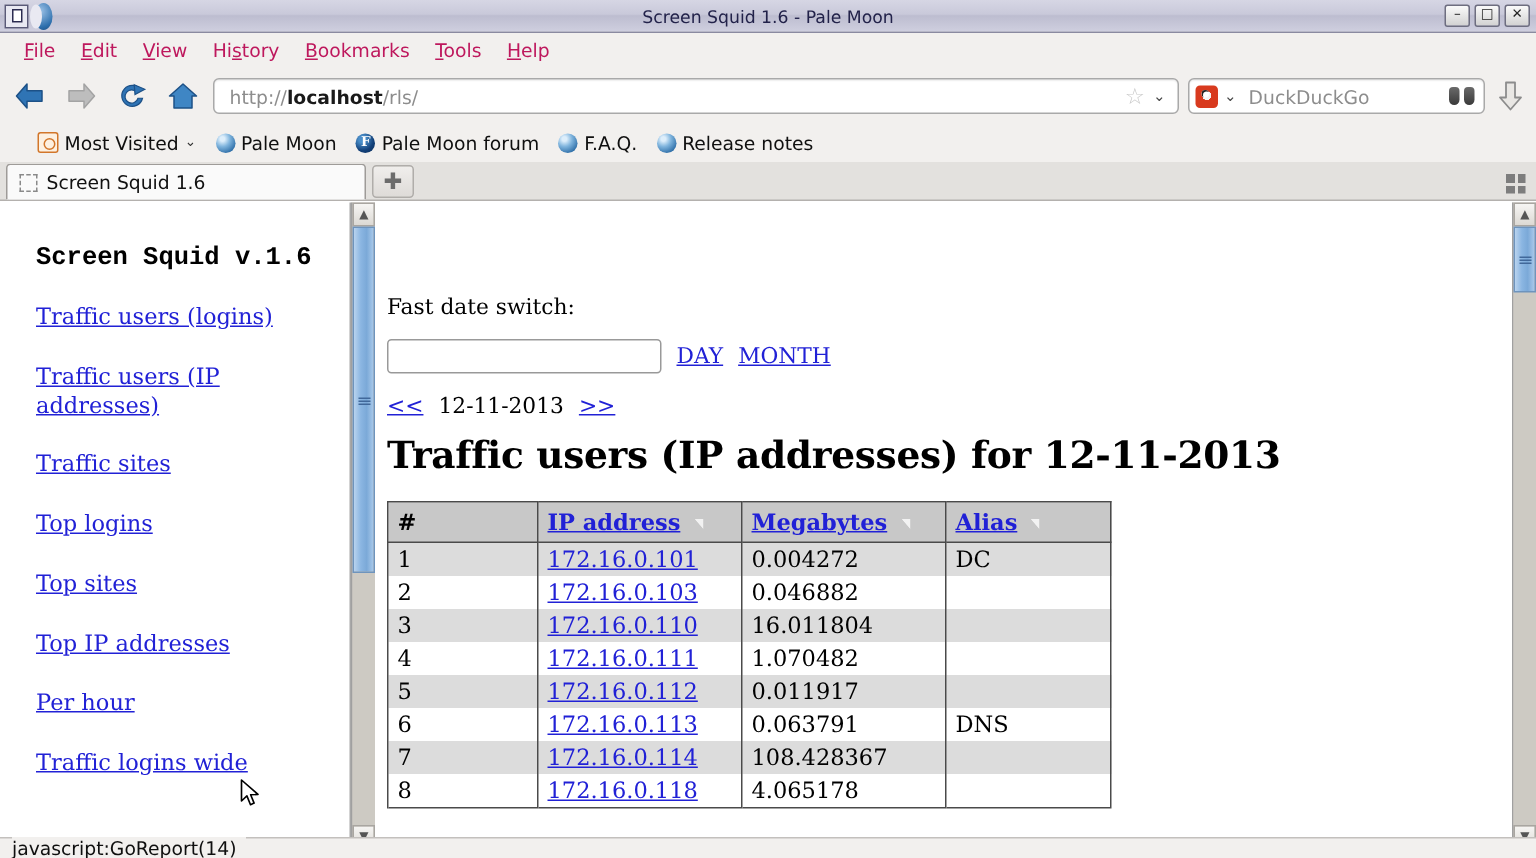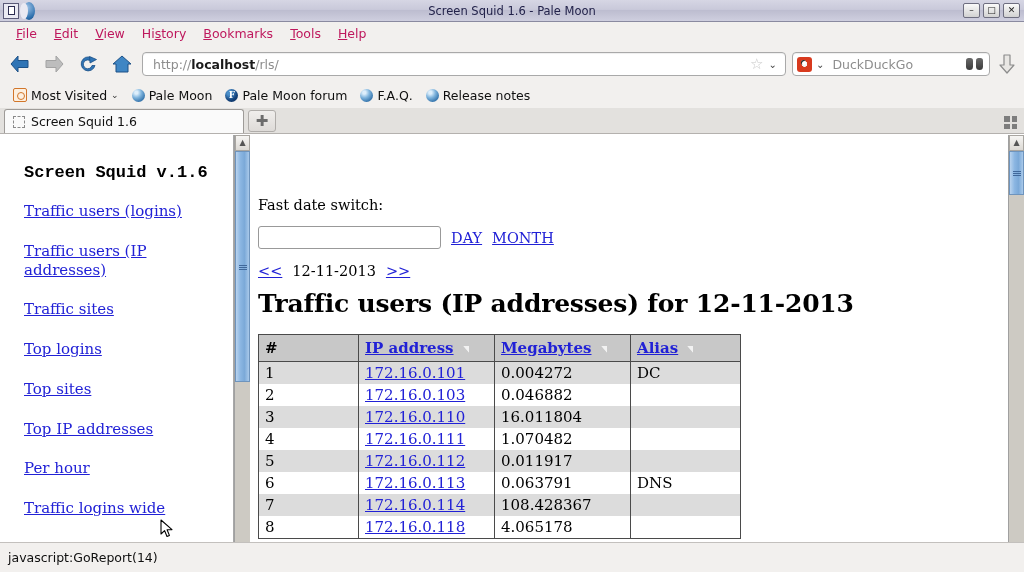--- a/index.html
+++ b/index.html
@@ -105,21 +105,21 @@
   .binocs::before, .binocs::after{
     content:""; position:absolute; top:1px; width:7px;height:12px;border-radius:3px 3px 4px 4px;
     background: linear-gradient(to bottom,#6a6a6a,#3a3a3a);
   }
   .binocs::before{ left:0;} .binocs::after{ right:0;}
   .dl-arrow { width:22px; height:26px; display:flex;align-items:center;justify-content:center; flex:0 0 auto;}
 
   
   #bookmarks {
     height: 26px; background:#f2f0ee; display:flex; align-items:center;
-    padding-left: 8px; gap: 3px;
+    padding-left: 20px; gap: 3px;
   }
   .bm { display:flex; align-items:center; gap:4px; padding: 2px 5px; font-size:12.5px; color:#0f0f0f; }
   .globe {
     width:13px;height:13px;border-radius:50%;
     background: radial-gradient(circle at 33% 28%, #ddeefb 0 12%, #7fb4dd 40%, #2f6fa8 78%, #1d4c7a 100%);
     flex:0 0 auto;
   }
   .globe.forum {
     background: radial-gradient(circle at 35% 30%, #4a8ec9 0 18%, #13417a 60%, #0b2c56 100%);
     color:#fff; font-size:9px; font-weight:bold; display:flex;align-items:center;justify-content:center;
@@ -267,21 +267,21 @@
   .sort-tri {
     display:inline-block; width:0;height:0; margin-left:4px;
     border-left: 6px solid transparent;
     border-top: 7px solid #f2f2f2;
     filter: drop-shadow(0.5px 0.5px 0 #9a9a9a);
     vertical-align: middle;
   }
 
   
   #statusbar {
-    position:absolute; left:0; bottom:0; width:1024px; height: 30px;
+    position:absolute; left:0; bottom:0; width:1024px; height: 14px;
     background:#f2f0ee; border-top:1px solid #c3c0bd;
     display:flex; align-items:center; padding-left:8px;
     font-size:12.5px; color:#0f0f0f;
   }
   #status-text{
     background:#f2f0ee; padding-right: 6px;
   }
 
   
   #mouse-cursor{

